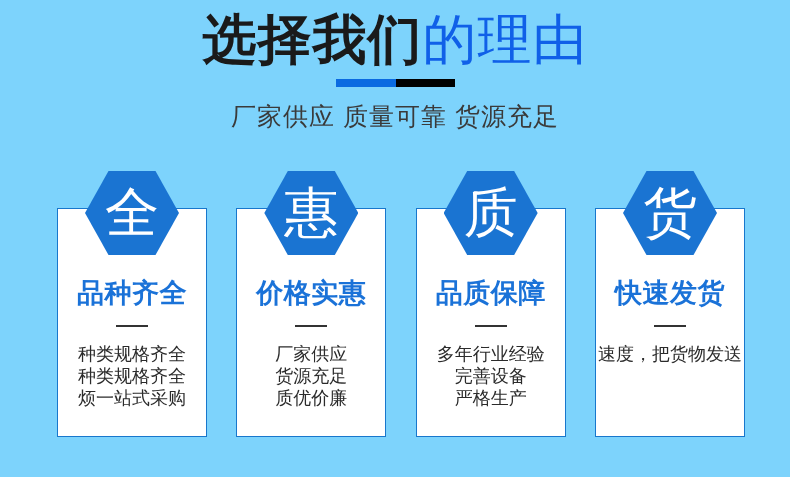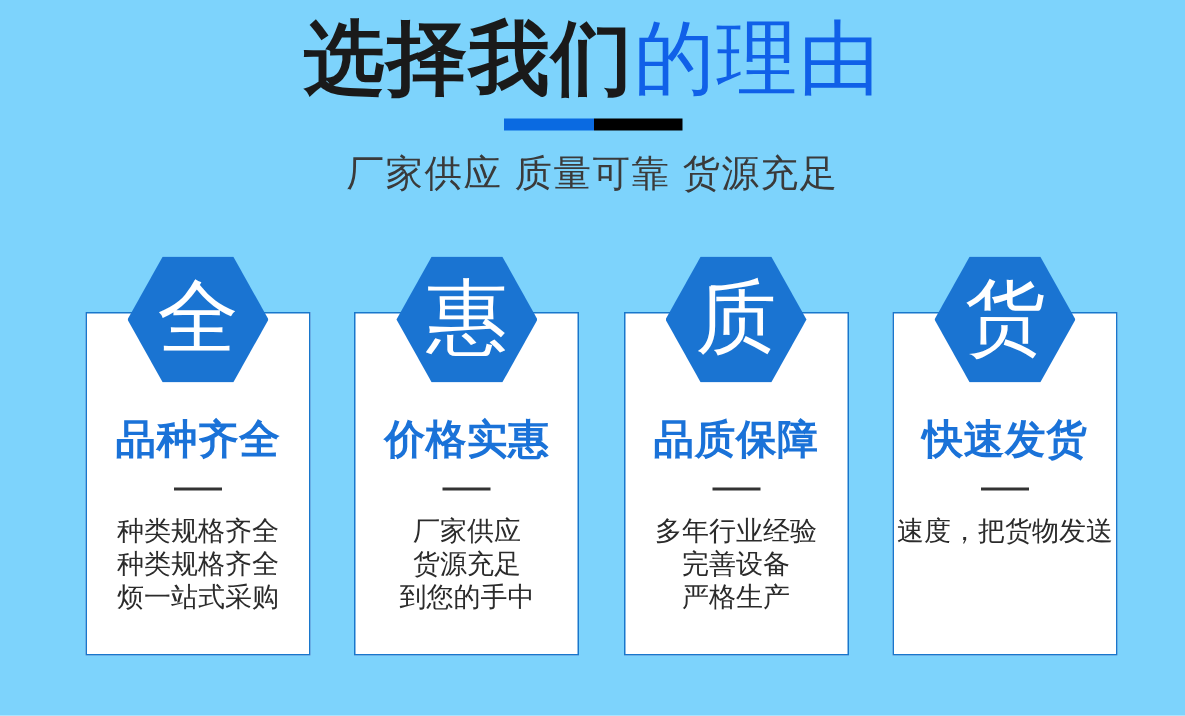--- a/index.html
+++ b/index.html
@@ -192,21 +192,21 @@
       </div>
     </div>
 
     <div class="card">
       <div class="card-body">
         <div class="card-title">价格实惠</div>
         <div class="card-rule"></div>
         <div class="card-text">
           <span class="line">厂家供应</span>
           <span class="line">货源充足</span>
-          <span class="line">到您的手中</span>
+          <span class="line">质优价廉</span>
         </div>
       </div>
       <div class="hexagon">
         <span class="hex-char">惠</span>
       </div>
     </div>
 
     <div class="card">
       <div class="card-body">
         <div class="card-title">品质保障</div>

